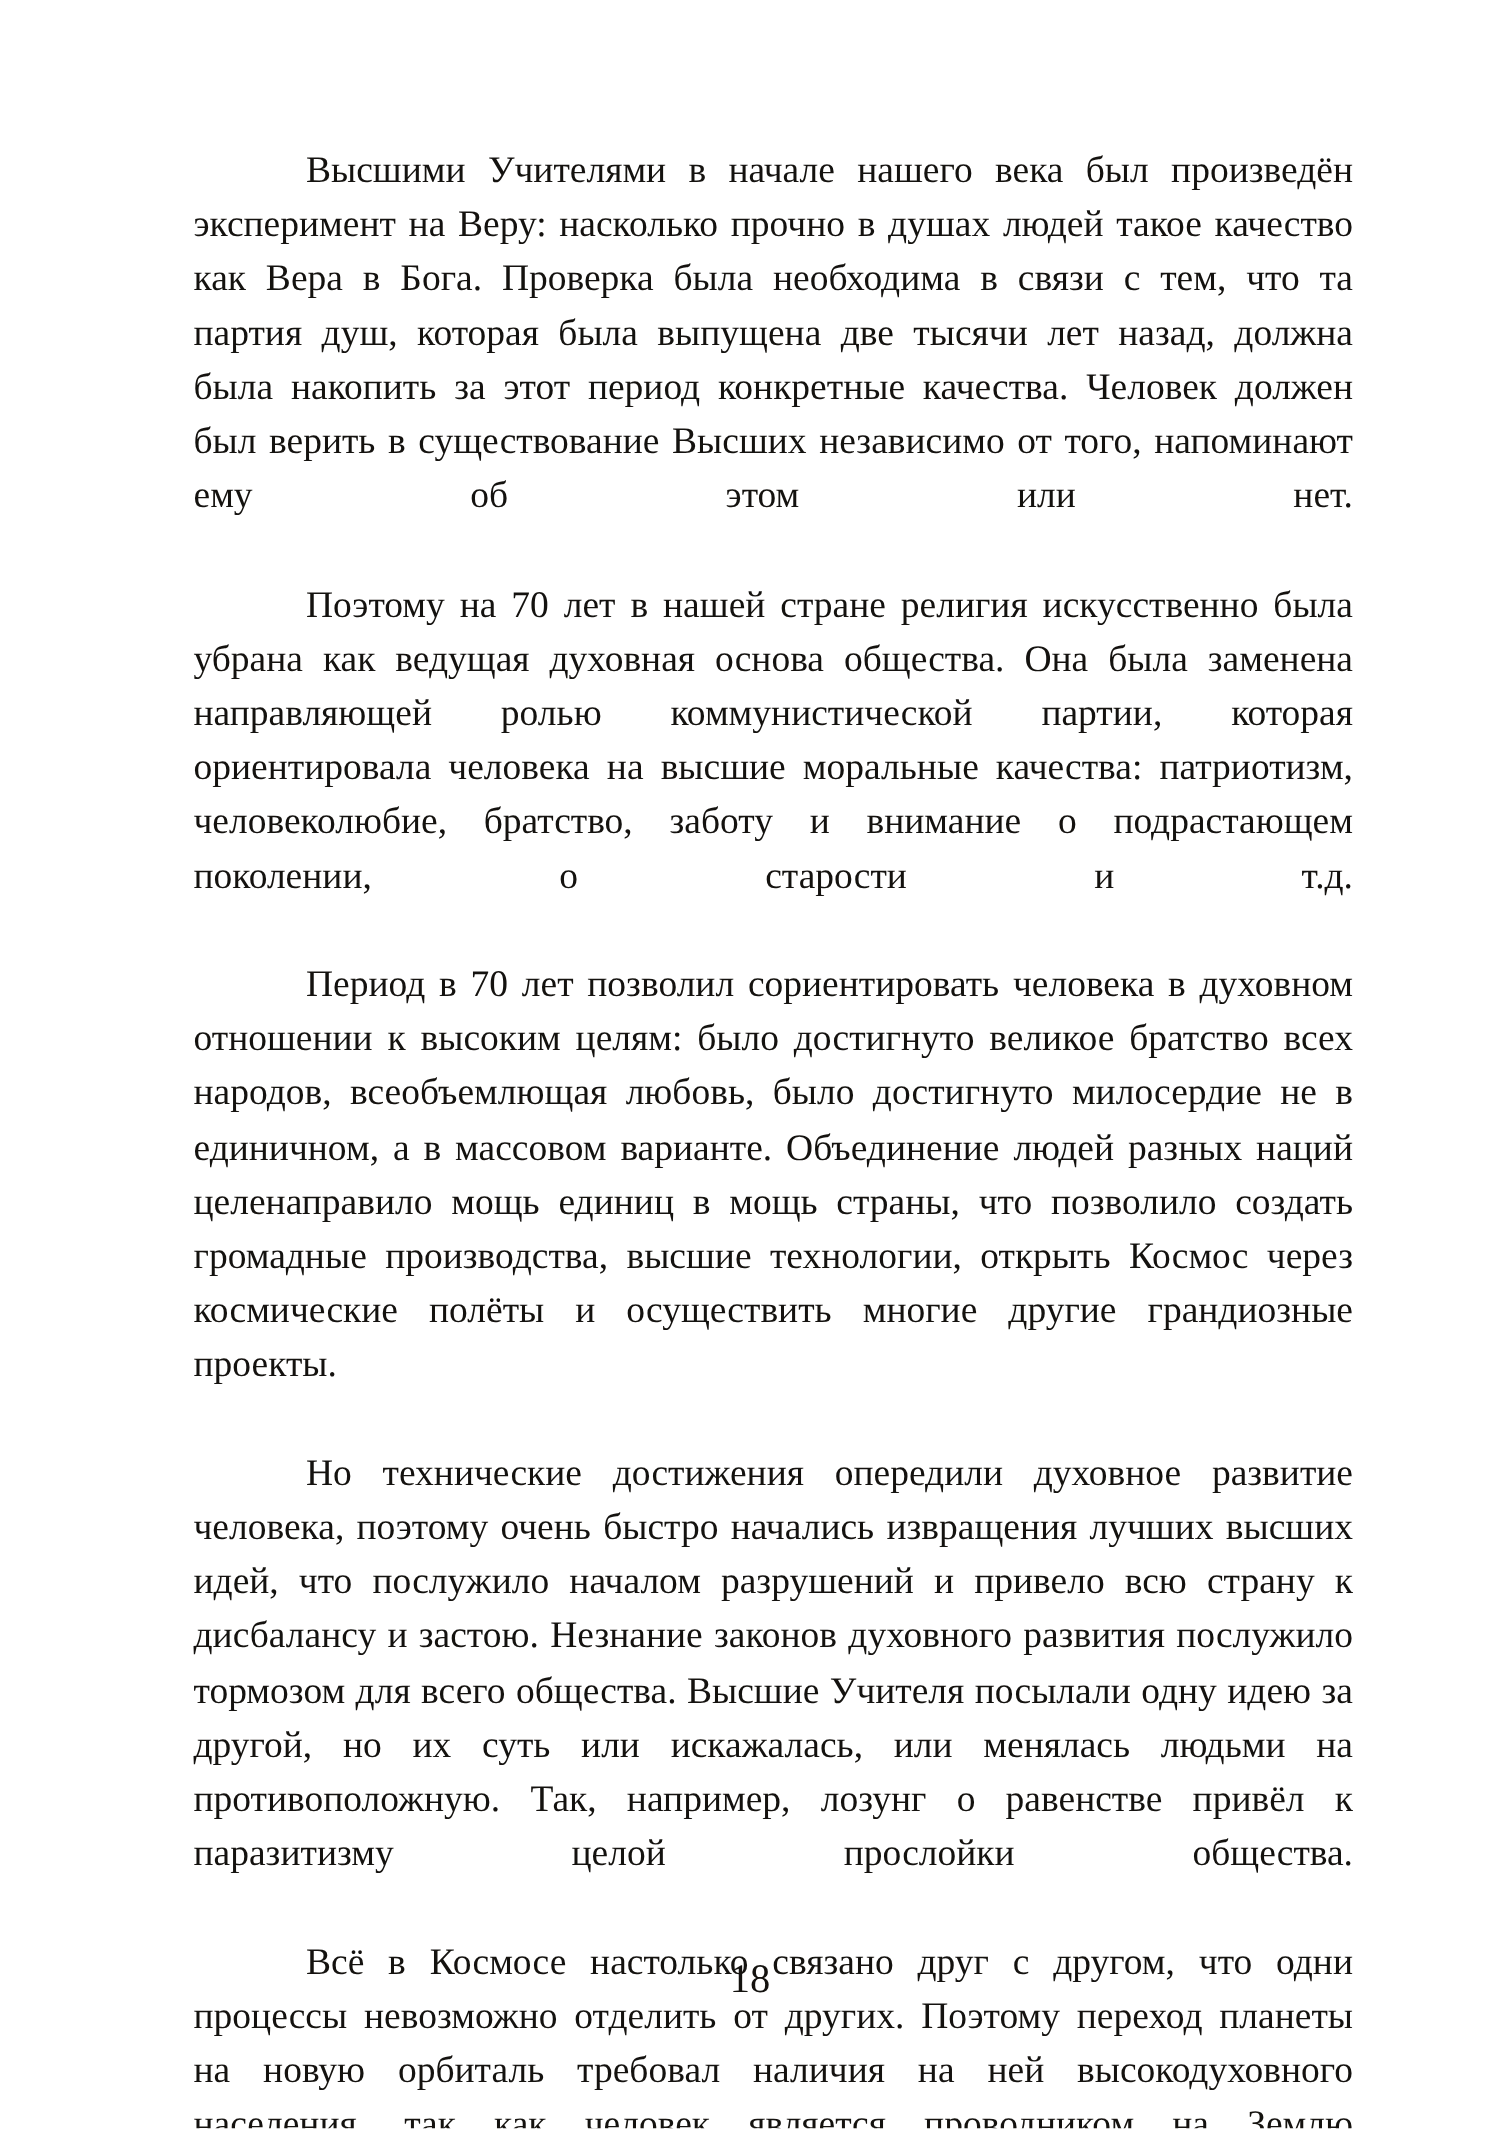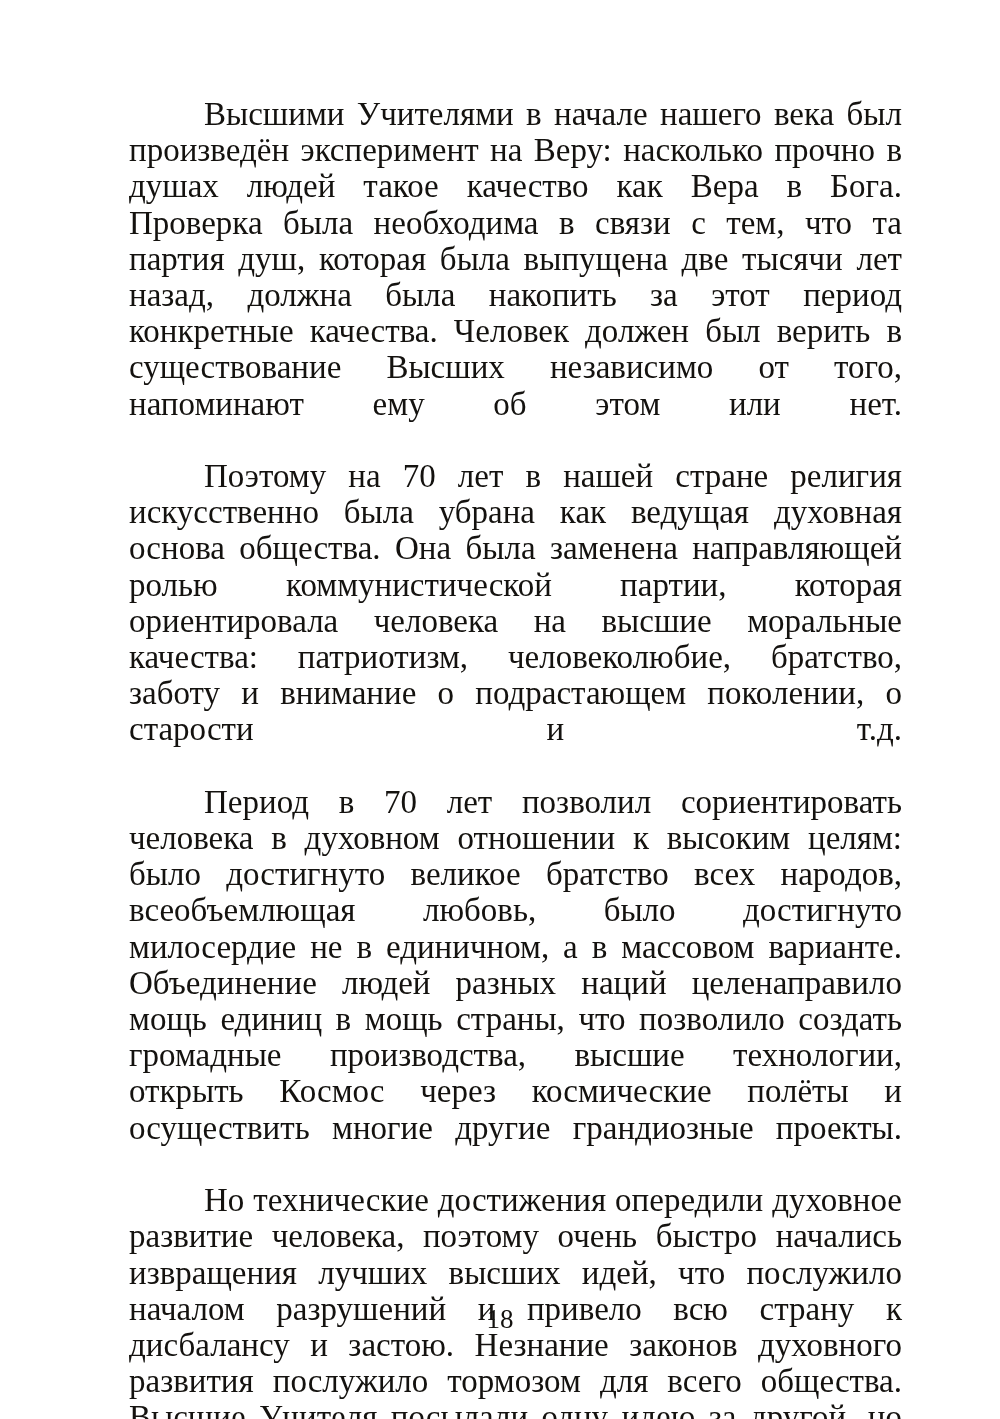--- a/index.html
+++ b/index.html
@@ -23,21 +23,21 @@
     position: absolute;
     left: 129px;
     top: 96px;
     width: 773px;
   }
 
   .paragraph {
     margin: 0;
     padding: 0;
     font-family: "Liberation Serif", "DejaVu Serif", serif;
-    font-size: 33px;
+    font-size: 25px;
     line-height: 36.2px;
     color: #14120f;
     text-align: justify;
     text-justify: inter-word;
     text-indent: 75px;
     -webkit-hyphens: none;
     hyphens: none;
     word-spacing: 0.02em;
   }
 

